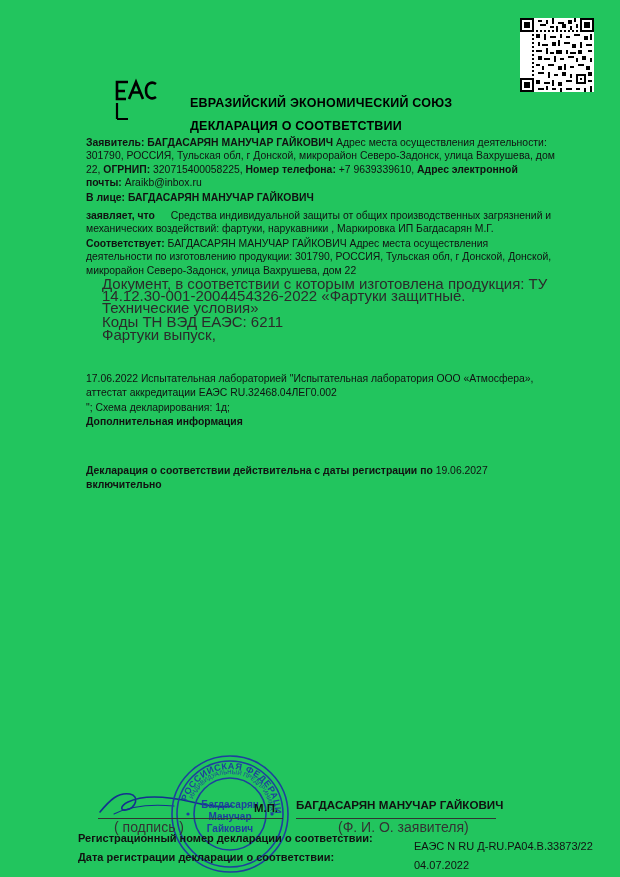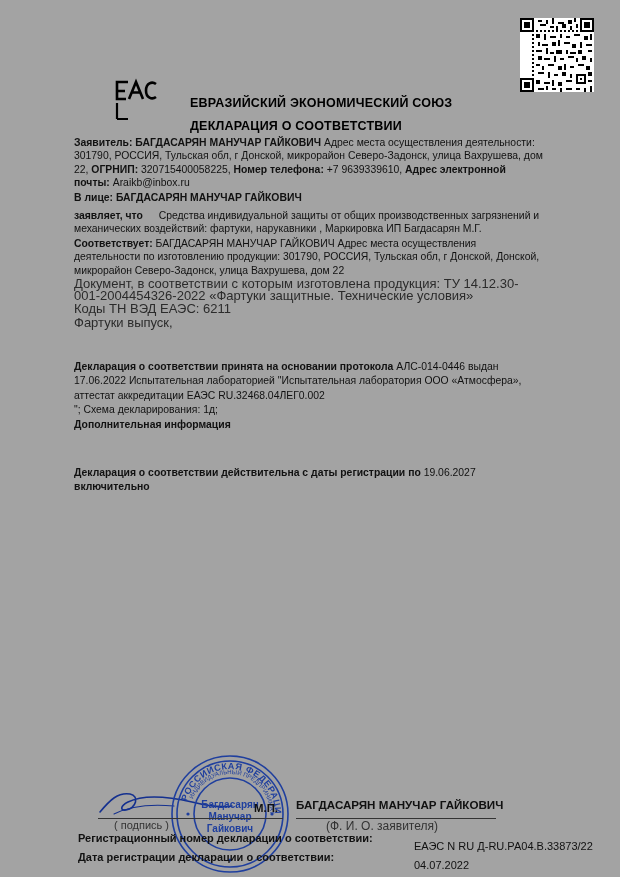--- a/index.html
+++ b/index.html
@@ -12,21 +12,21 @@
     height: 877px;
     font-family: "Liberation Sans", sans-serif;
     color: #1a1a1a;
     position: relative;
     overflow: hidden;
   }
   .page {
     position: relative;
     width: 620px;
     height: 877px;
-    background: #a3a3a3;
+    background: #22c55e;
   }
 
   
   .qr-wrap {
     position: absolute;
     top: 18px;
     right: 26px;
     width: 74px;
     height: 74px;
   }
@@ -61,36 +61,37 @@
     font-size: 12.5px;
     font-weight: bold;
     letter-spacing: .2px;
     color: #000;
     margin: 0;
   }
 
   
   .body {
     position: absolute;
-    left: 74px;
+    left: 86px;
     top: 136px;
     width: 470px;
   }
   .para {
     font-size: 10.4px;
     line-height: 13.4px;
     color: #111;
     margin: 0 0 1px 0;
     text-align: left;
   }
   .b { font-weight: bold; }
   .small {
-    font-size: 13px;
+    font-size: 15px;
     line-height: 12.2px;
     color: #2b2b2b;
+    margin-left: 16px;
   }
   .gap-s { height: 4px; }
   .gap-l { height: 26px; }
   .gap-xl { height: 34px; }
   .spacer-w { display: inline-block; width: 10px; }
 
   
   .stamp {
     position: absolute;
     left: 168px;
@@ -137,28 +138,28 @@
     position: absolute;
     left: 218px;
     top: 20px;
     width: 200px;
     border-bottom: 1px solid #333;
   }
   .sig-cap-left {
     position: absolute;
     left: 36px;
     top: 21px;
-    font-size: 11px;
+    font-size: 14px;
     color: #333;
   }
   .sig-cap-right {
     position: absolute;
-    left: 248px;
+    left: 260px;
     top: 21px;
-    font-size: 12px;
+    font-size: 14px;
     color: #333;
   }
   .mp {
     position: absolute;
     left: 176px;
     top: 4px;
     font-size: 11.4px;
     font-weight: bold;
     color: #111;
   }
@@ -378,24 +379,20 @@
 
     <div class="para small">Документ, в соответствии с которым изготовлена продукция: ТУ 14.12.30-001-2004454326-2022 «Фартуки защитные. Технические условия»</div>
     <div class="para small">Коды ТН ВЭД ЕАЭС: 6211</div>
     <div class="para small">Фартуки выпуск,</div>
 
     <div class="gap-s"></div>
 
 
     <div class="gap-l"></div>
 
-    <div class="para">
-      <span class="b">Декларация о соответствии принята на основании протокола</span>
-      <span>АЛС-014-0446  выдан</span>
-    </div>
     <div class="para">17.06.2022  Испытательная лабораторией "Испытательная лаборатория ООО «Атмосфера»,</div>
     <div class="para">аттестат аккредитации ЕАЭС RU.32468.04ЛЕГ0.002</div>
     <div class="para">"; Схема декларирования: 1д;</div>
     <div class="para b">Дополнительная информация</div>
 
     <div class="gap-xl"></div>
 
     <div class="para">
       <span class="b">Декларация о соответствии действительна с даты регистрации по</span>
       <span>19.06.2027</span>

